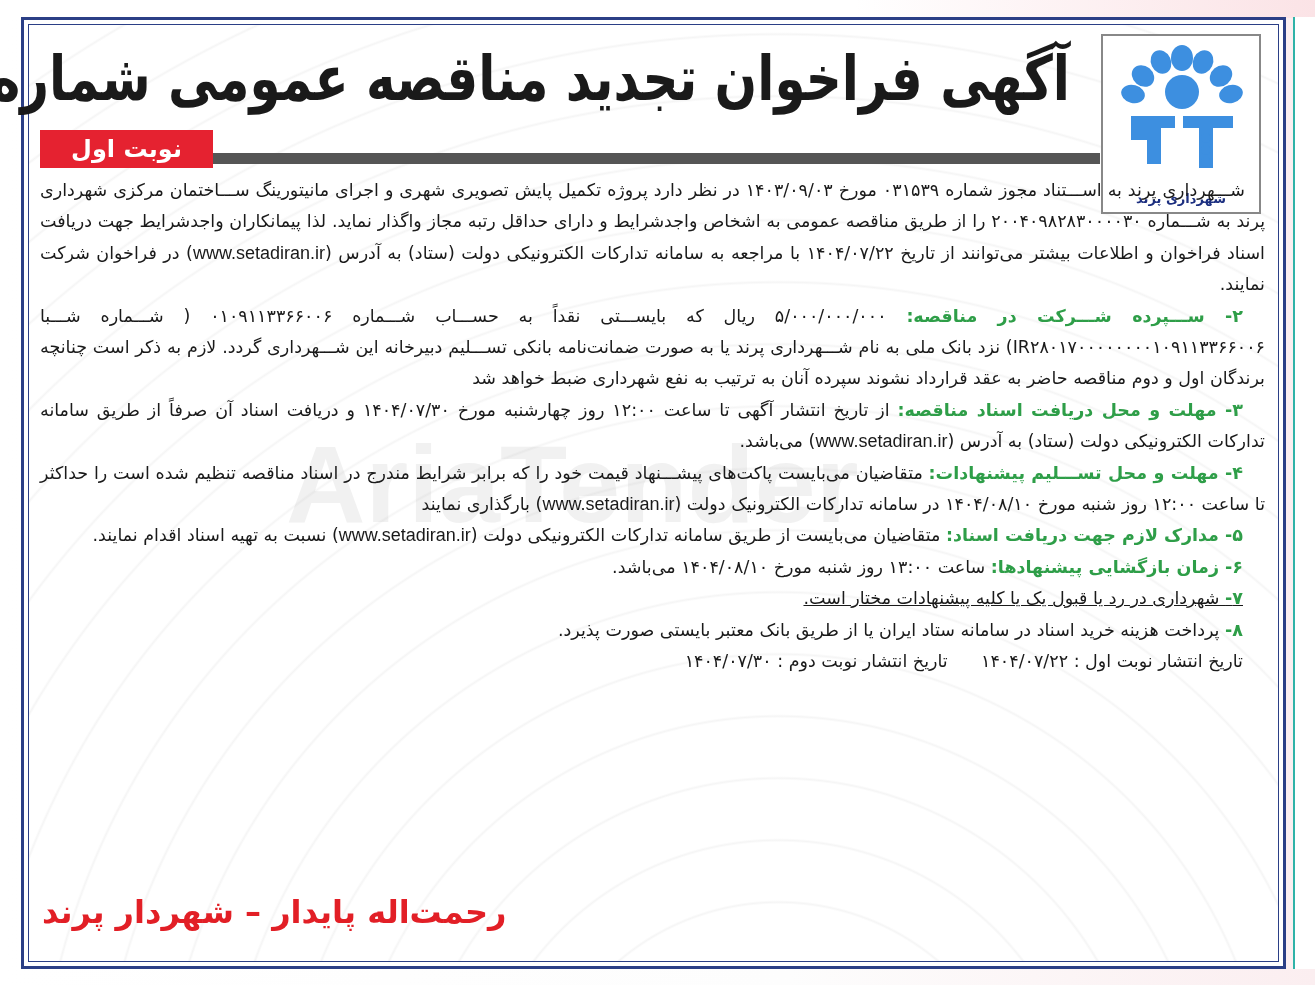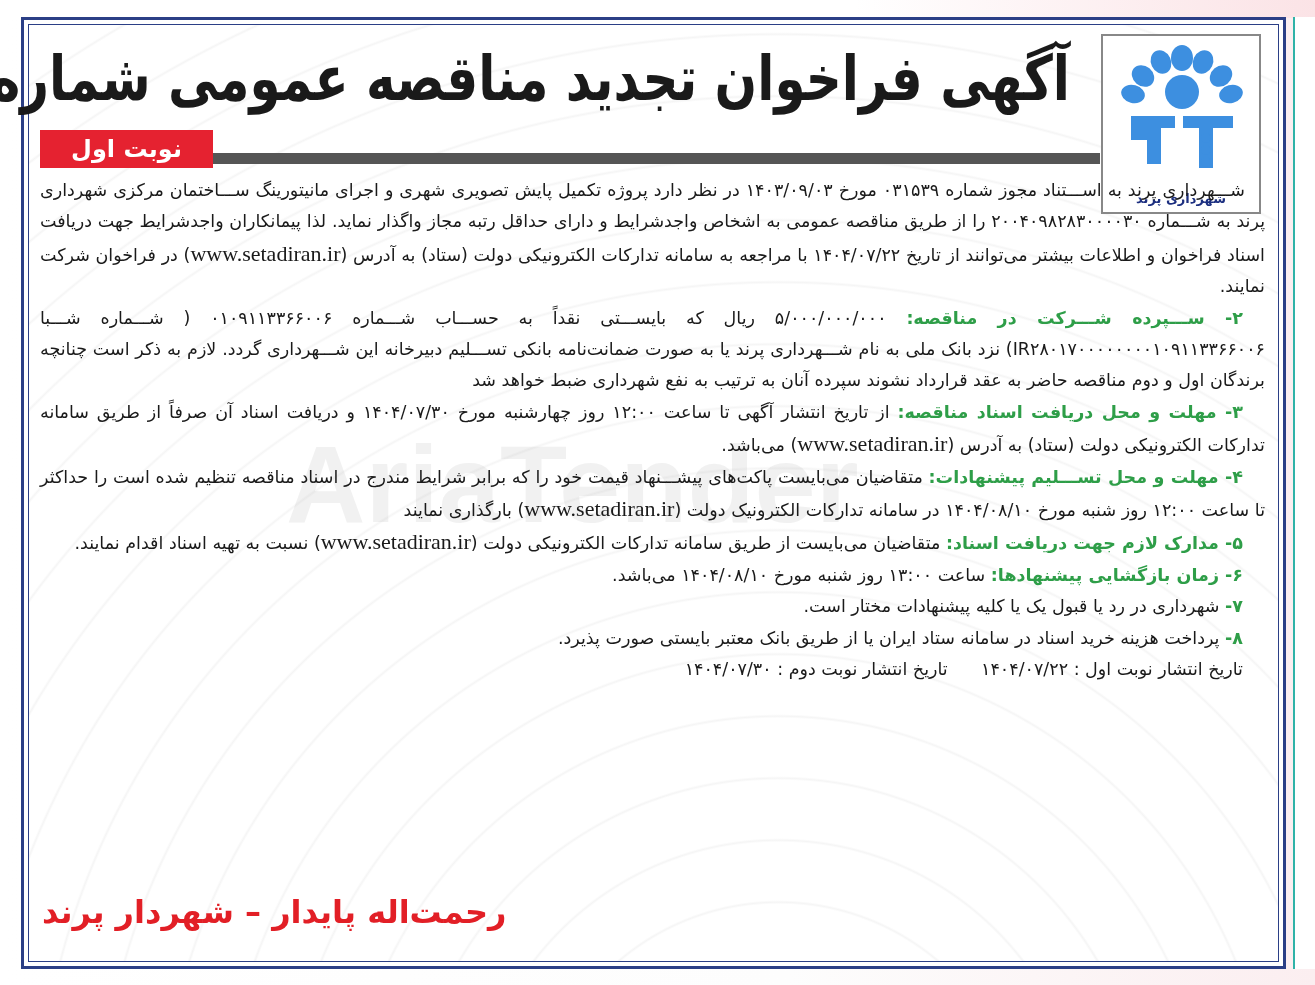--- a/index.html
+++ b/index.html
@@ -97,21 +97,21 @@
       direction: rtl;
       text-align: justify;
       font-family: "DejaVu Sans", sans-serif;
       font-size: 17.5px;
       line-height: 31.4px;
       color: #1a1a1a;
     }
     .body p { margin: 0; }
     .indent-first { text-indent: 20px; }
     .hl { color: #2e9e48; font-weight: bold; }
-    .url { direction: ltr; unicode-bidi: embed; font-family: Liberation Serif, serif; font-size: 22px; }
+    .url { direction: ltr; unicode-bidi: embed; font-family: Liberation Sans, sans-serif; font-size: 18px; }
     .dates-line { text-align: right; padding-right: 22px; }
     .signature {
       position: absolute;
       left: 42px; top: 893px;
       font-weight: 900;
       font-size: 32px;
       color: #e21f26;
       direction: rtl;
       white-space: nowrap;
     }
@@ -172,21 +172,21 @@
     <p style="text-indent:22px;"><span class="hl">۲- ســـپرده شـــرکت در مناقصه:</span><span> ۵/۰۰۰/۰۰۰/۰۰۰ ریال که بایســـتی نقداً به حســـاب شـــماره ۰۱۰۹۱۱۳۳۶۶۰۰۶ ( شـــماره شـــبا IR۲۸۰۱۷۰۰۰۰۰۰۰۰۱۰۹۱۱۳۳۶۶۰۰۶) نزد بانک ملی به نام شـــهرداری پرند یا به صورت ضمانت‌نامه بانکی تســـلیم دبیرخانه این شـــهرداری گردد. لازم به ذکر است چنانچه برندگان اول و دوم مناقصه حاضر به عقد قرارداد نشوند سپرده آنان به ترتیب به نفع شهرداری ضبط خواهد شد</span></p>
 
     <p style="text-indent:22px;"><span class="hl">۳- مهلت و محل دریافت اسناد مناقصه:</span><span> از تاریخ انتشار آگهی تا ساعت ۱۲:۰۰ روز چهارشنبه مورخ ۱۴۰۴/۰۷/۳۰ و دریافت اسناد آن صرفاً از طریق سامانه تدارکات الکترونیکی دولت (ستاد) به آدرس (</span><span class="url">www.setadiran.ir</span><span>) می‌باشد.</span></p>
 
     <p style="text-indent:22px;"><span class="hl">۴- مهلت و محل تســـلیم پیشنهادات:</span><span> متقاضیان می‌بایست پاکت‌های پیشـــنهاد قیمت خود را که برابر شرایط مندرج در اسناد مناقصه تنظیم شده است را حداکثر تا ساعت ۱۲:۰۰ روز شنبه مورخ ۱۴۰۴/۰۸/۱۰ در سامانه تدارکات الکترونیک دولت (</span><span class="url">www.setadiran.ir</span><span>) بارگذاری نمایند</span></p>
 
     <p style="text-indent:22px;"><span class="hl">۵- مدارک لازم جهت دریافت اسناد:</span><span> متقاضیان می‌بایست از طریق سامانه تدارکات الکترونیکی دولت (</span><span class="url">www.setadiran.ir</span><span>) نسبت به تهیه اسناد اقدام نمایند.</span></p>
 
     <p style="text-align:right;padding-right:22px;"><span class="hl">۶- زمان بازگشایی پیشنهادها:</span><span> ساعت ۱۳:۰۰ روز شنبه مورخ ۱۴۰۴/۰۸/۱۰  می‌باشد.</span></p>
 
-    <p style="text-align:right;padding-right:22px;"><span class="hl">۷-</span><span> شهرداری در رد یا قبول یک یا کلیه پیشنهادات مختار است.</span></p>
+    <p style="text-align:right;padding-right:22px;text-decoration:underline;"><span class="hl">۷-</span><span> شهرداری در رد یا قبول یک یا کلیه پیشنهادات مختار است.</span></p>
 
     <p style="text-align:right;padding-right:22px;"><span class="hl">۸-</span><span> پرداخت هزینه خرید اسناد در سامانه ستاد ایران یا از طریق بانک معتبر بایستی صورت پذیرد.</span></p>
 
     <p class="dates-line"><span>تاریخ انتشار نوبت اول :</span> <span>۱۴۰۴/۰۷/۲۲</span>&nbsp;&nbsp;&nbsp;&nbsp;&nbsp;&nbsp;<span>تاریخ انتشار نوبت دوم :</span> <span>۱۴۰۴/۰۷/۳۰</span></p>
   </div>
 
   <div class="signature">رحمت‌اله پایدار – شهردار پرند</div>
 </div>
 
 </body></html>

